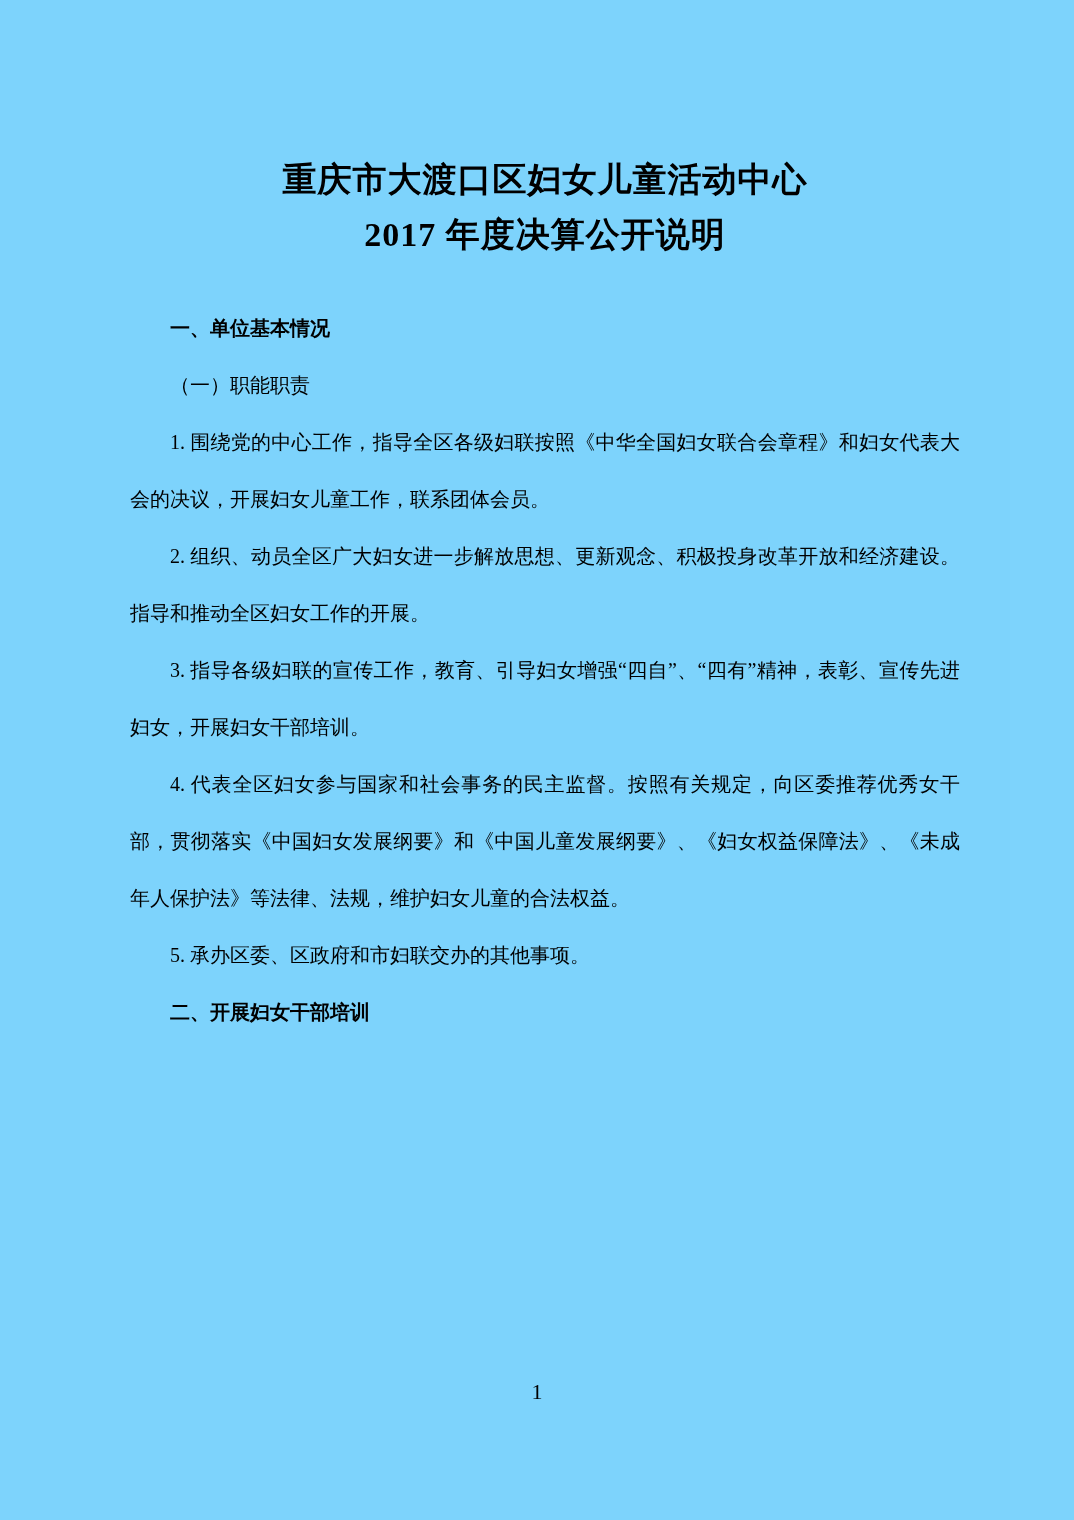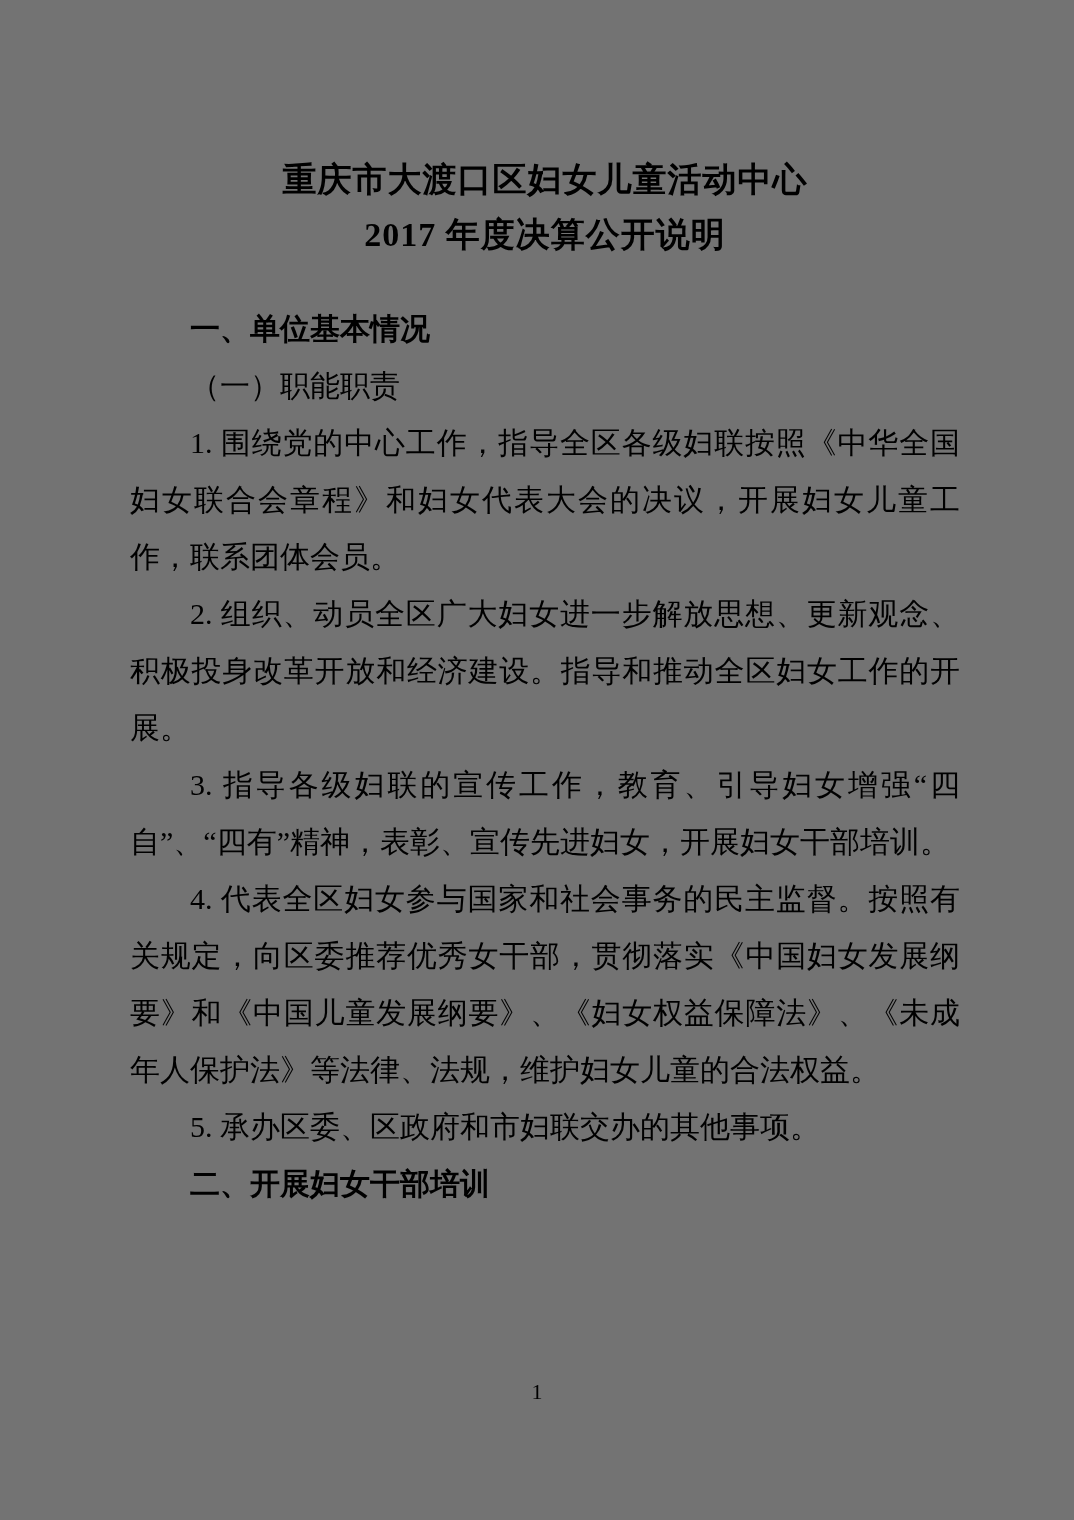--- a/index.html
+++ b/index.html
@@ -4,38 +4,38 @@
 <style>
   html, body {
     margin: 0;
     padding: 0;
     background: #ffffff;
   }
   .page {
     position: relative;
     width: 1074px;
     height: 1520px;
-    background: #737373;
+    background: #7dd3fc;
     color: #000000;
     overflow: hidden;
   }
   .content {
     padding: 152px 114px 0 130px;
   }
   .doc-title {
     font-family: "Liberation Serif", "DejaVu Serif", serif;
     font-weight: 700;
     font-size: 34px;
     line-height: 55px;
     text-align: center;
     letter-spacing: 1px;
   }
   .doc-body {
     margin-top: 38px;
-    font-size: 30px;
+    font-size: 20px;
     line-height: 57px;
   }
   .h1 {
     font-family: "Liberation Sans", "DejaVu Sans", sans-serif;
     font-weight: 700;
     text-indent: 2em;
   }
   .h2 {
     font-family: "Liberation Serif", "DejaVu Serif", serif;
     font-weight: 400;

